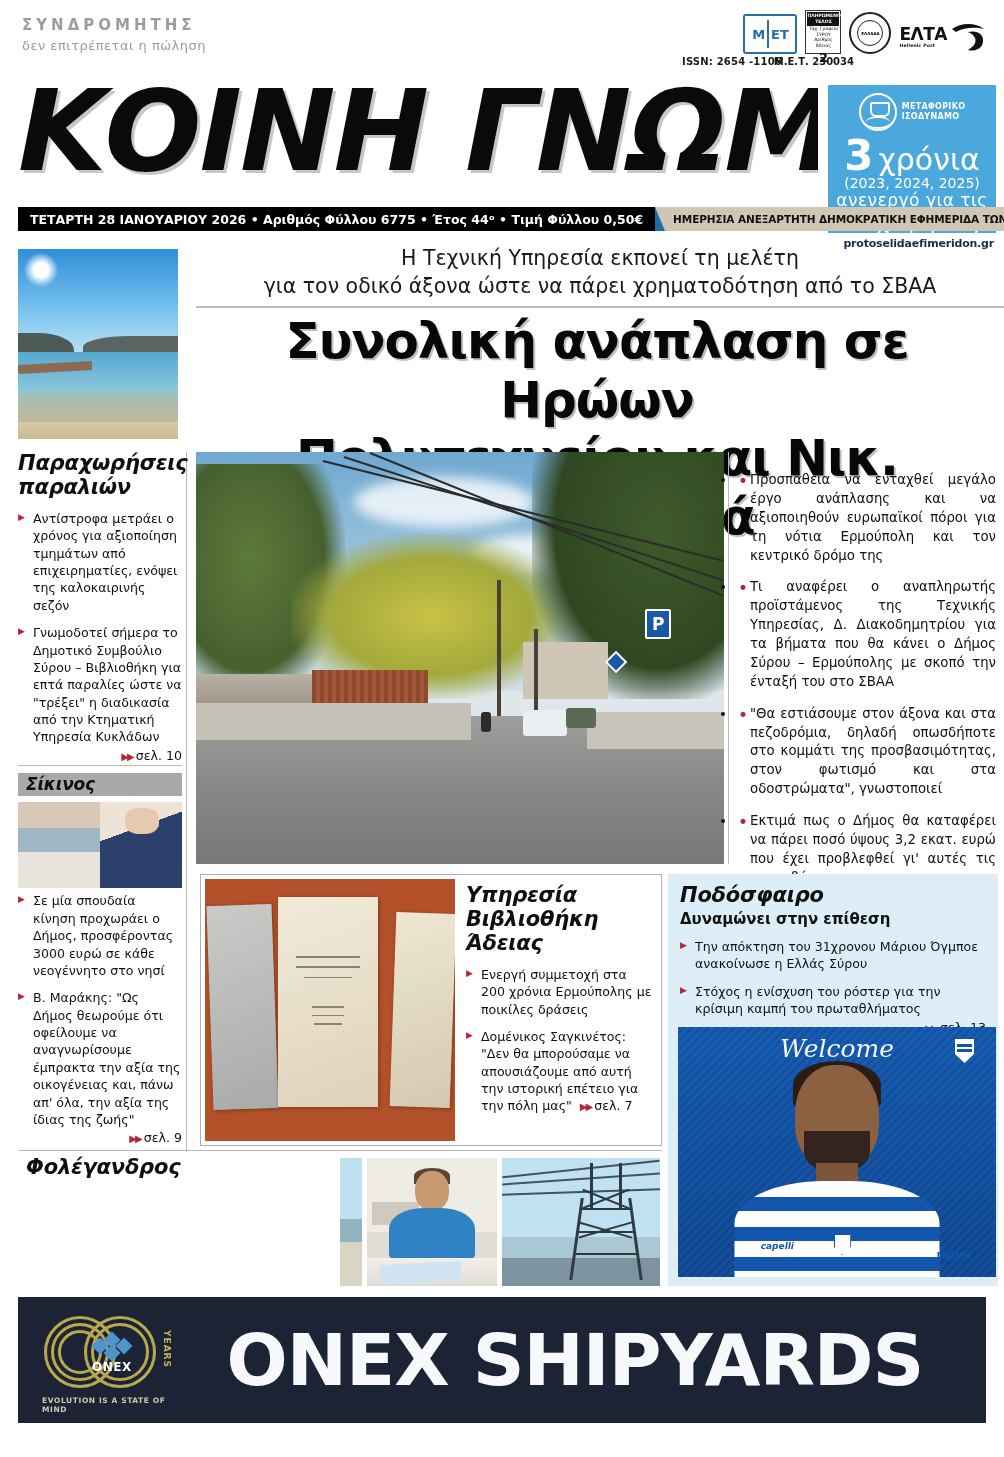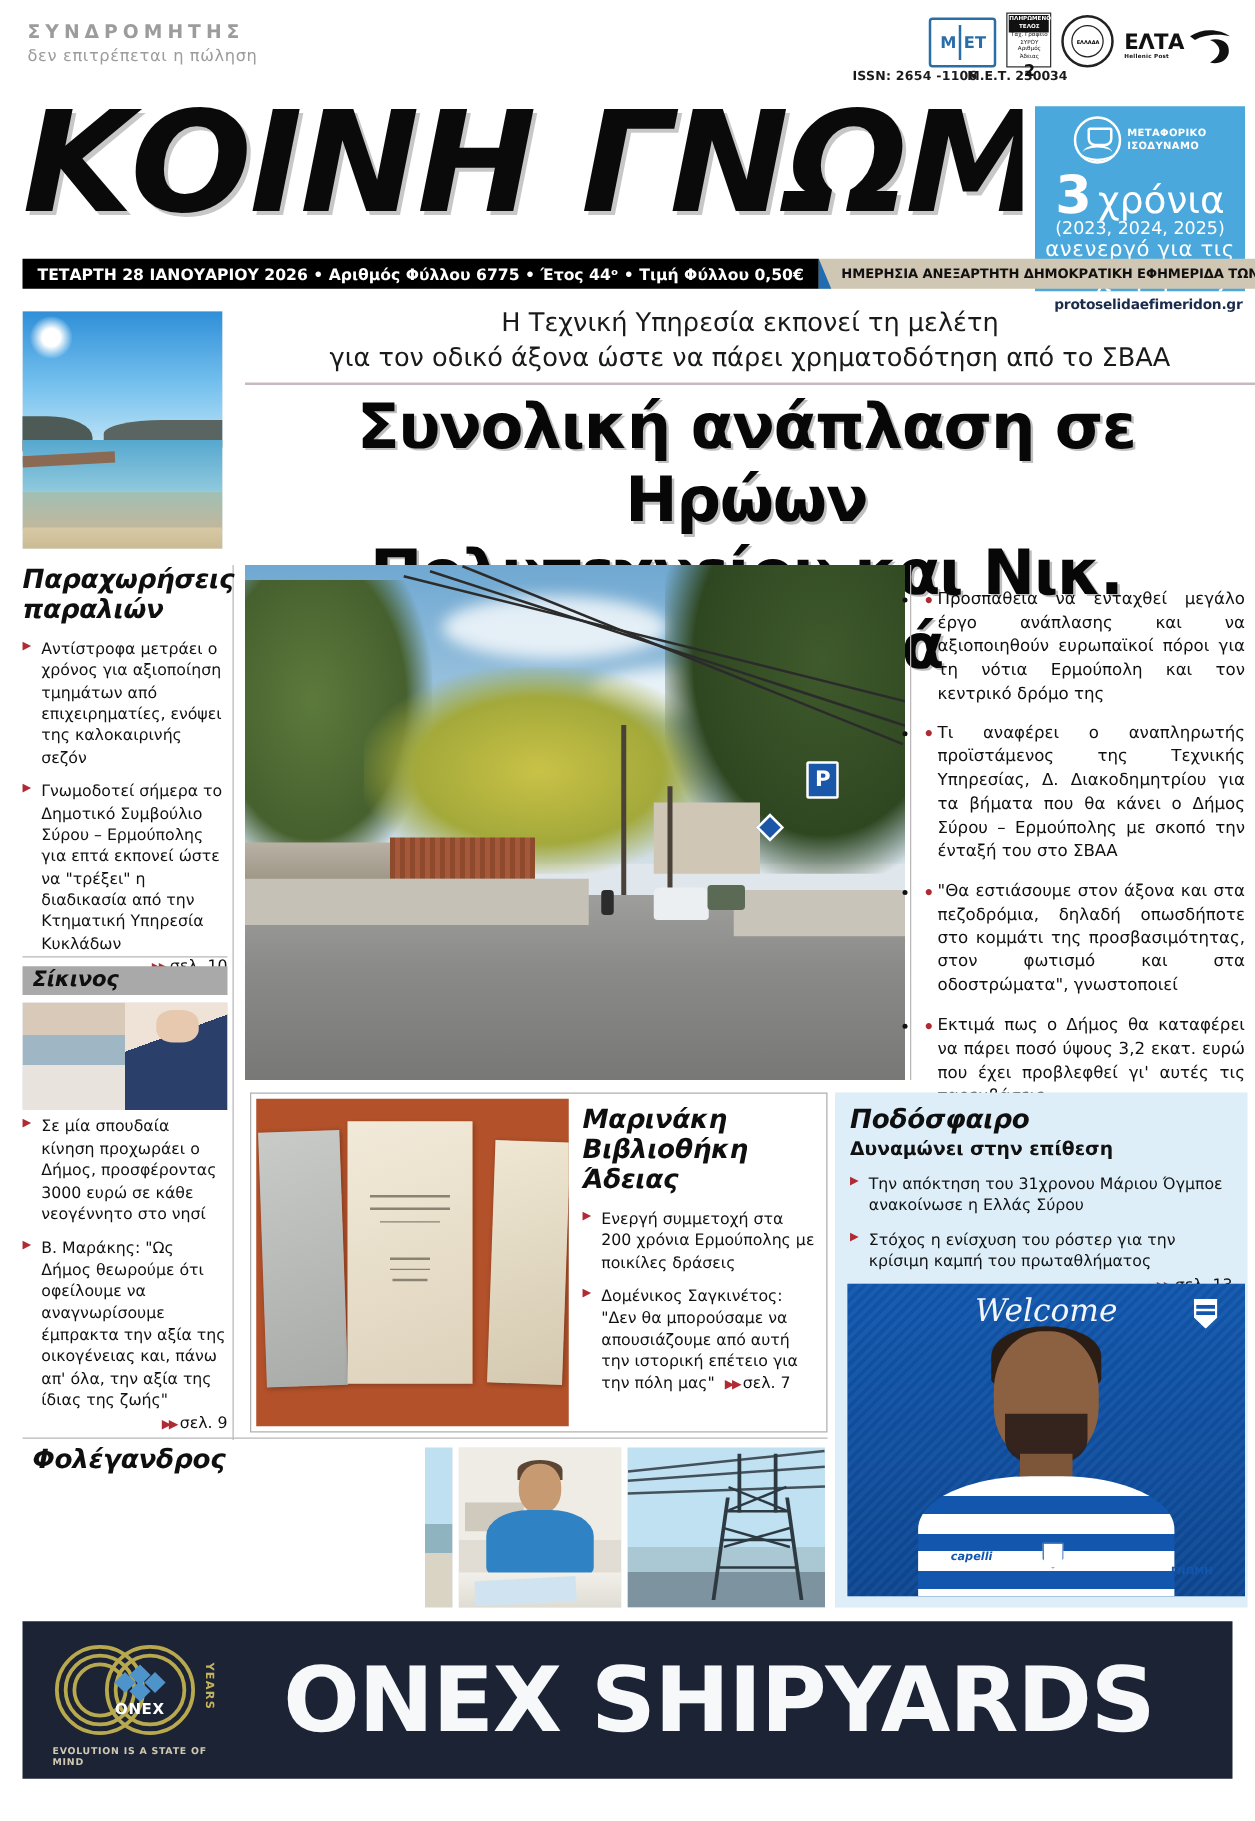--- a/index.html
+++ b/index.html
@@ -323,21 +323,21 @@
 
   <div class="vrule" style="left:186px; top:452px; height:700px;"></div>
 
   <div class="col-left">
     <div class="sec-title">
       <div>Παραχωρήσεις</div>
       <div>παραλιών</div>
     </div>
     <ul class="bullets">
       <li>Αντίστροφα μετράει ο χρόνος για αξιοποίηση τμημάτων από επιχειρηματίες, ενόψει της καλοκαιρινής σεζόν</li>
-      <li>Γνωμοδοτεί σήμερα το Δημοτικό Συμβούλιο Σύρου – Ερμούπολης για επτά εκπονεί ώστε να "τρέξει" η διαδικασία από την Κτηματική Υπηρεσία Κυκλάδων</li>
+      <li>Γνωμοδοτεί σήμερα το Δημοτικό Συμβούλιο Σύρου – Βιβλιοθήκη για επτά παραλίες ώστε να "τρέξει" η διαδικασία από την Κτηματική Υπηρεσία Κυκλάδων</li>
     </ul>
     <span class="pg pg-right"><span class="arrows">▶▶</span><span>σελ. 10</span></span>
   </div>
 
   <div class="hr-left" style="top:765px;"></div>
 
   <div style="position:absolute;left:18px;top:773px;width:164px;">
     <span class="sec-title grey">Σίκινος</span>
 
     <div class="photo" style="position:relative;left:0;top:6px;width:164px;height:86px;">
@@ -376,21 +376,21 @@
       <div class="bk-line" style="top:33%"></div>
       <div class="bk-line" style="top:38%;left:26%;width:48%;height:1px"></div>
       <div class="bk-line" style="top:52%;left:34%;width:32%;height:1.5px"></div>
       <div class="bk-line" style="top:56%;left:34%;width:32%;height:1.5px"></div>
       <div class="bk-line" style="top:60%;left:36%;width:28%;height:1.5px"></div>
     </div>
     <div class="bk bk-right"></div>
   </div>
   <div class="library-txt">
     <div class="sec-title">
-      <div>Μαρινάκη</div>
+      <div>Υπηρεσία</div>
       <div>Βιβλιοθήκη</div>
       <div>Άδειας</div>
     </div>
     <ul class="bullets">
       <li>Ενεργή συμμετοχή στα 200 χρόνια Ερμούπολης με ποικίλες δράσεις</li>
       <li>
         <span>Δομένικος Σαγκινέτος: "Δεν θα μπορούσαμε να απουσιάζουμε από αυτή την ιστορική επέτειο για την πόλη μας"</span>
         <span class="pg">&nbsp;<span class="arrows">▶▶</span><span>σελ. 7</span></span>
       </li>
     </ul>

